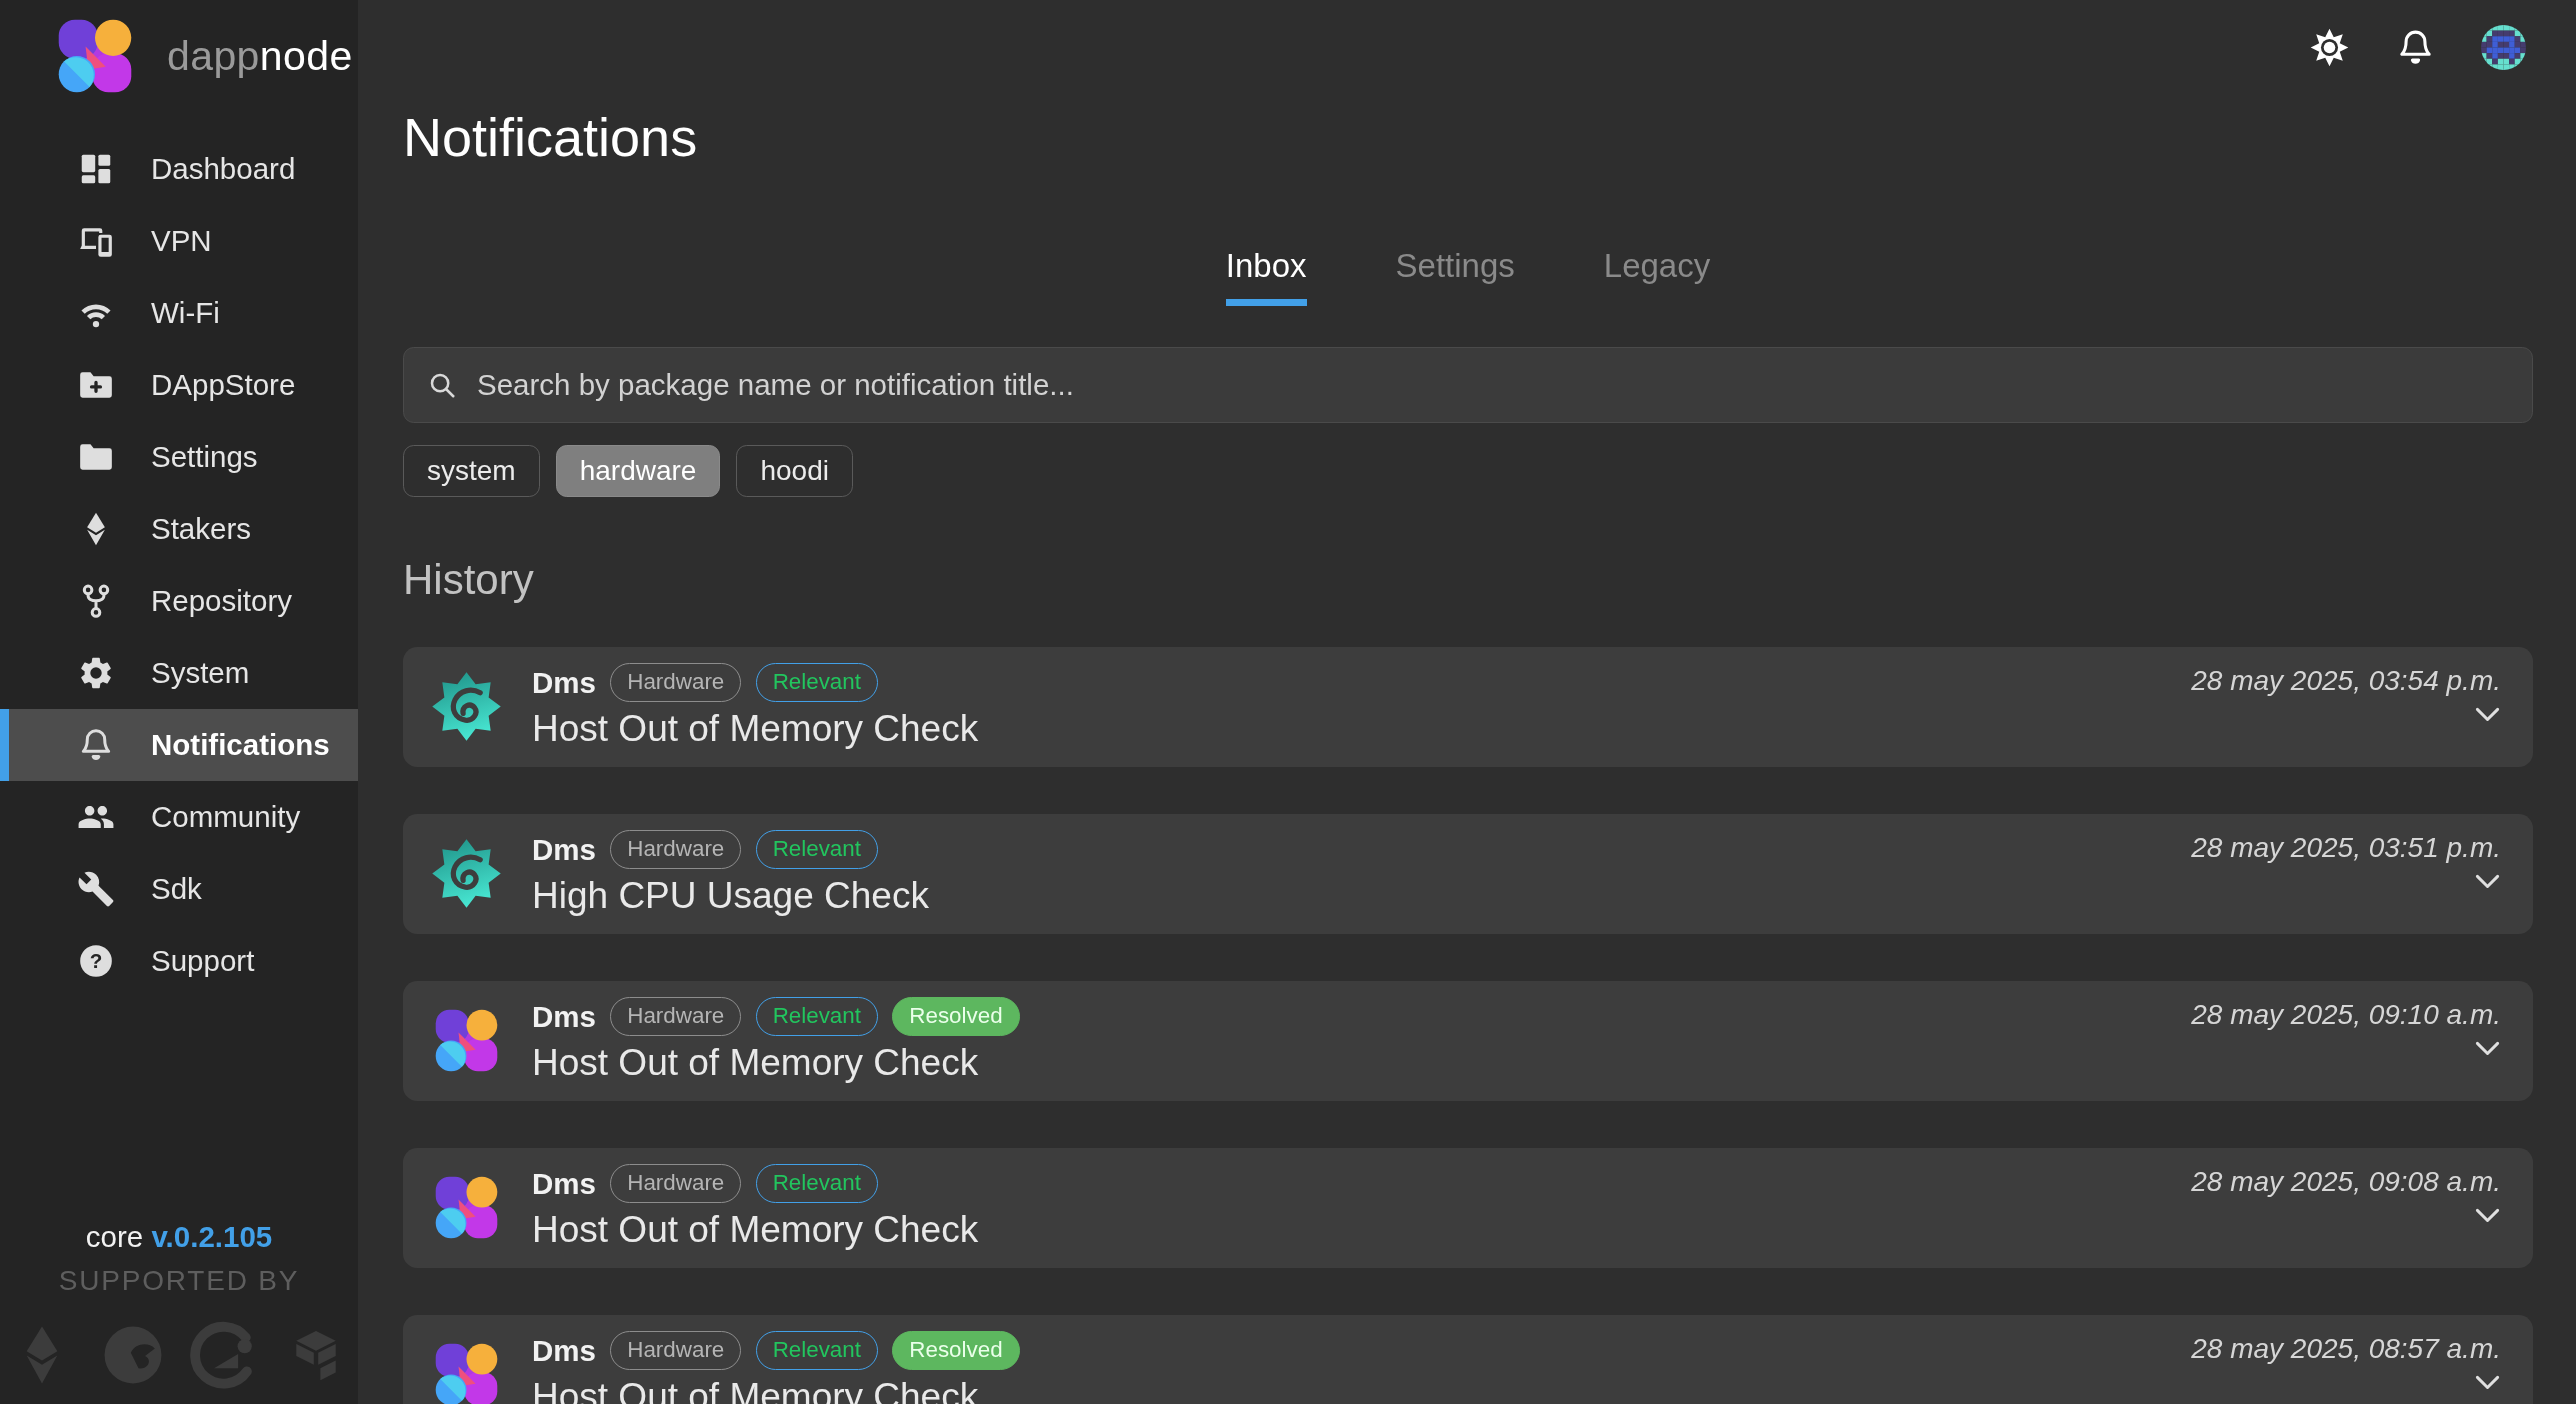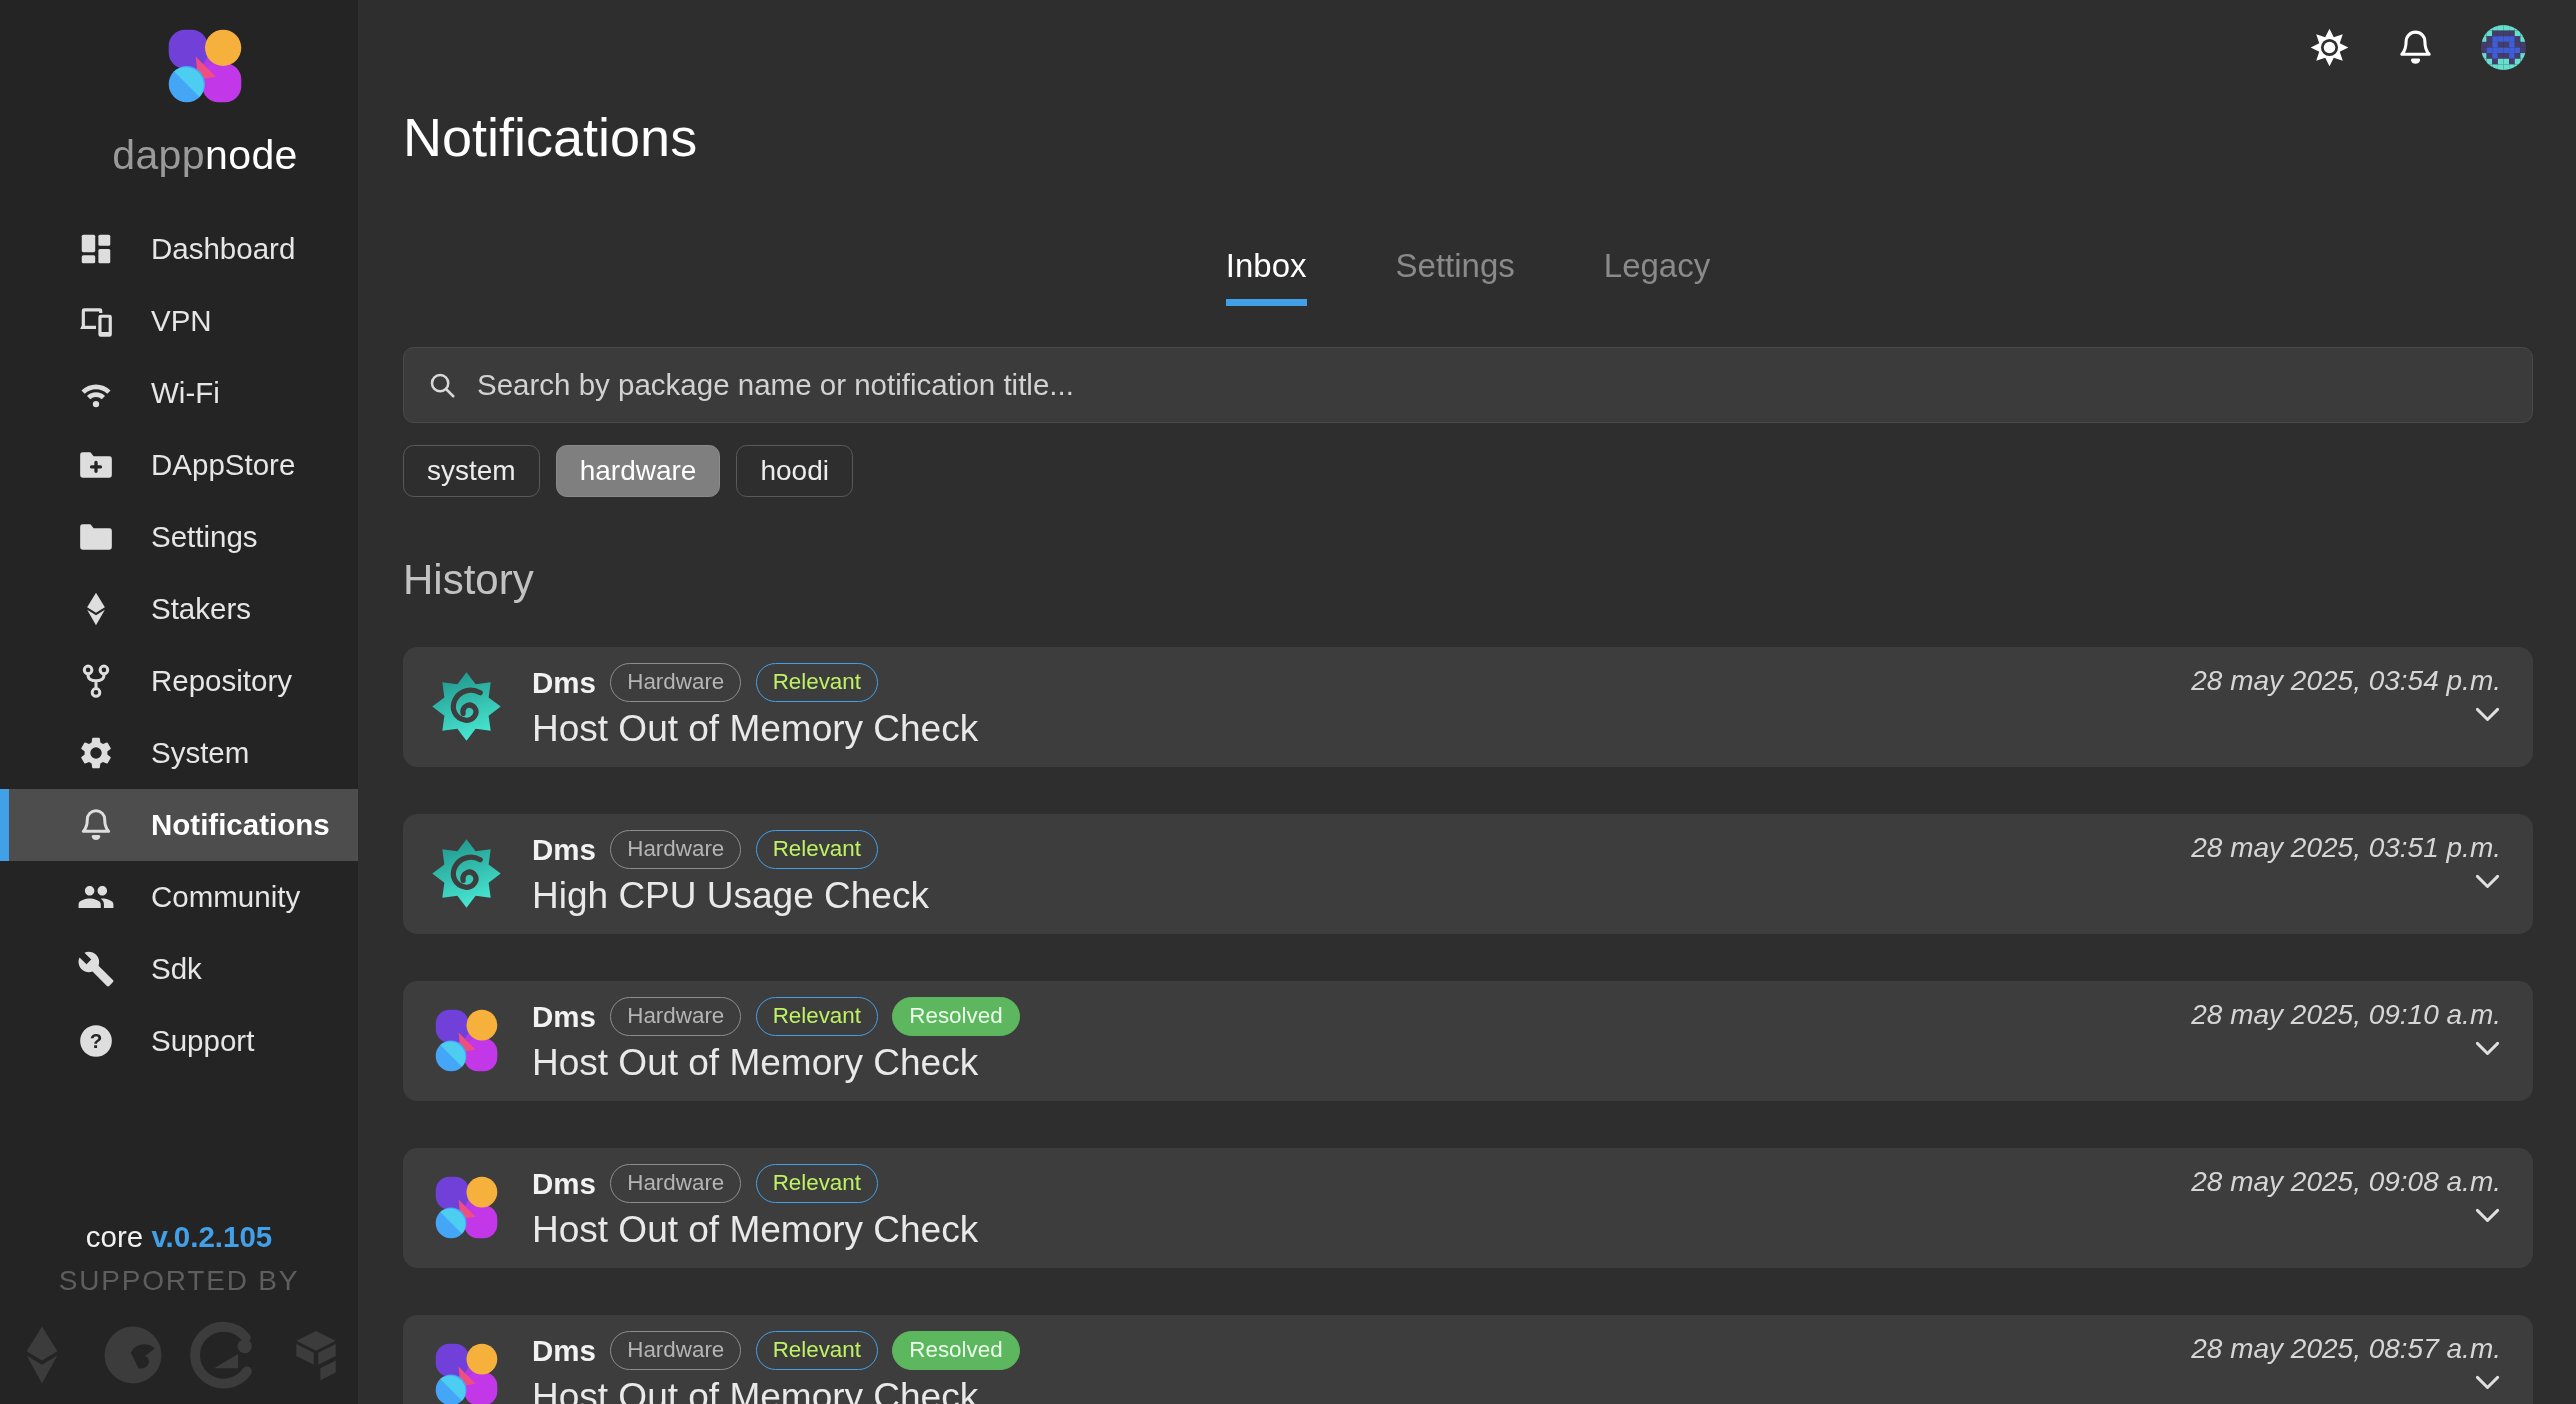--- a/index.html
+++ b/index.html
@@ -5,21 +5,21 @@
   * { box-sizing: border-box; }
   html,body { margin:0; padding:0; }
   body {
     width:2576px; height:1404px; overflow:hidden;
     background:#2e2e2e; color:#ececec;
     font-family:"Liberation Sans", sans-serif;
     display:flex;
   }
   
   .sidebar { width:358px; flex-shrink:0; background:#242424; display:flex; flex-direction:column; }
-  .brand { display:flex; align-items:center; gap:23px; padding:23px 0 25px 52px; cursor:pointer;flex-direction:column; }
+  .brand { display:flex; align-items:center; gap:29px; padding:13px 0 25px 52px; cursor:pointer; }
   .brand svg { width:86px; height:86px; display:block; }
   .brand-word { font-size:41px; letter-spacing:0.4px; font-weight:500; }
   .brand-gray { color:#9a9a9a; }
   .brand-white { color:#ffffff; }
   .nav { flex:0 0 auto; padding-top:9px; }
   .nav-item { display:flex; align-items:center; gap:36px; height:72px; padding-left:68px;
               border-left:9px solid transparent; cursor:pointer; }
   .nav-item .ic { width:38px; height:38px; color:#dedede; display:flex; align-items:center; }
   .nav-item .ic svg { width:38px; height:38px; }
   .nav-item .label { font-size:29.5px; color:#e6e6e6; }
@@ -54,21 +54,21 @@
   .history-heading { font-size:42px; font-weight:500; color:#c2c2c2; margin-top:59px; }
   .cards { margin-top:43px; display:flex; flex-direction:column; gap:47px; }
   .card { background:#3d3d3d; border-radius:14.3px; height:120px; display:flex; align-items:center;
           padding:0 32px 0 27px; cursor:pointer; }
   .card-icon { width:73px; height:73px; flex-shrink:0; }
   .card-icon svg { width:73px; height:73px; display:block; }
   .card-body { margin-left:29px; display:flex; flex-direction:column; gap:6.3px; }
   .card-top { display:flex; align-items:center; gap:14.3px; }
   .source { font-size:29.5px; font-weight:700; color:#f2f2f2; }
   .badge { font-size:22.4px; line-height:1; padding:7.2px 16px; border-radius:894px; border:1.8px solid #8d8d8d; color:#b5b5b5; }
-  .badge.relevant { border-color:#42a0e8; color:#bef264;text-align:right; }
+  .badge.relevant { border-color:#42a0e8; color:#22c55e;text-align:right; }
   .badge.resolved { border-color:#5db75f; background:#5db75f; color:#eaffea; }
   .card-title { font-size:37px; color:#e9e9e9; }
   .card-right { margin-left:auto; align-self:flex-start; padding-top:18px;
                 display:flex; flex-direction:column; align-items:flex-end; gap:10.7px; }
   .timestamp { font-style:italic; font-size:28px; color:#d6d6d6; }
   .chevron { cursor:pointer; }
   .chevron svg { width:27px; height:16px; display:block; }
 </style>
 </head>
 <body>

